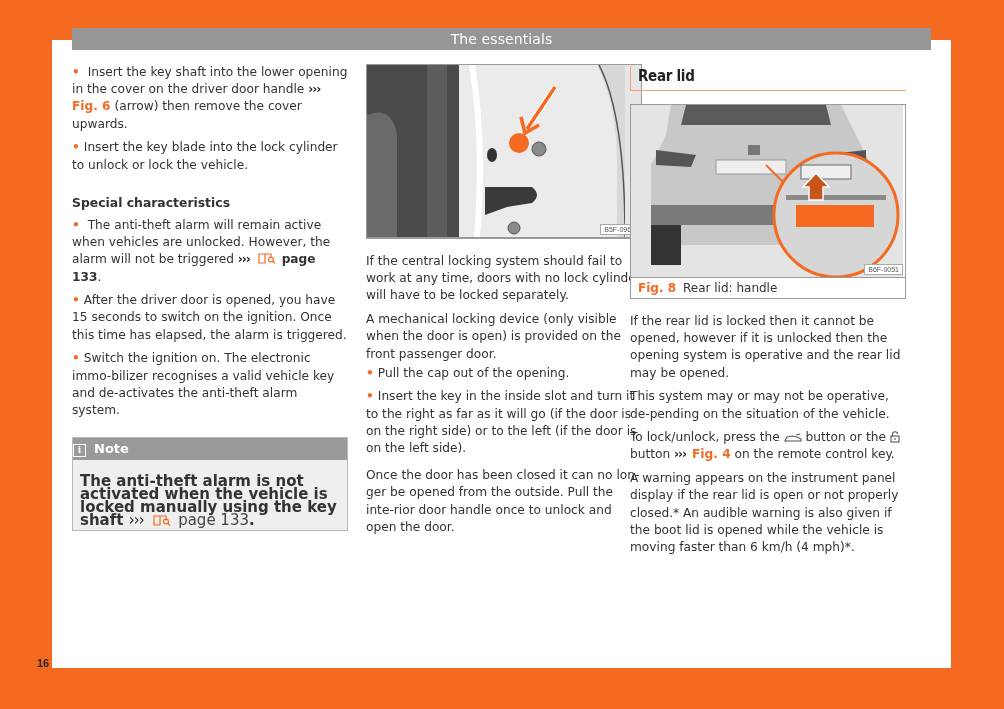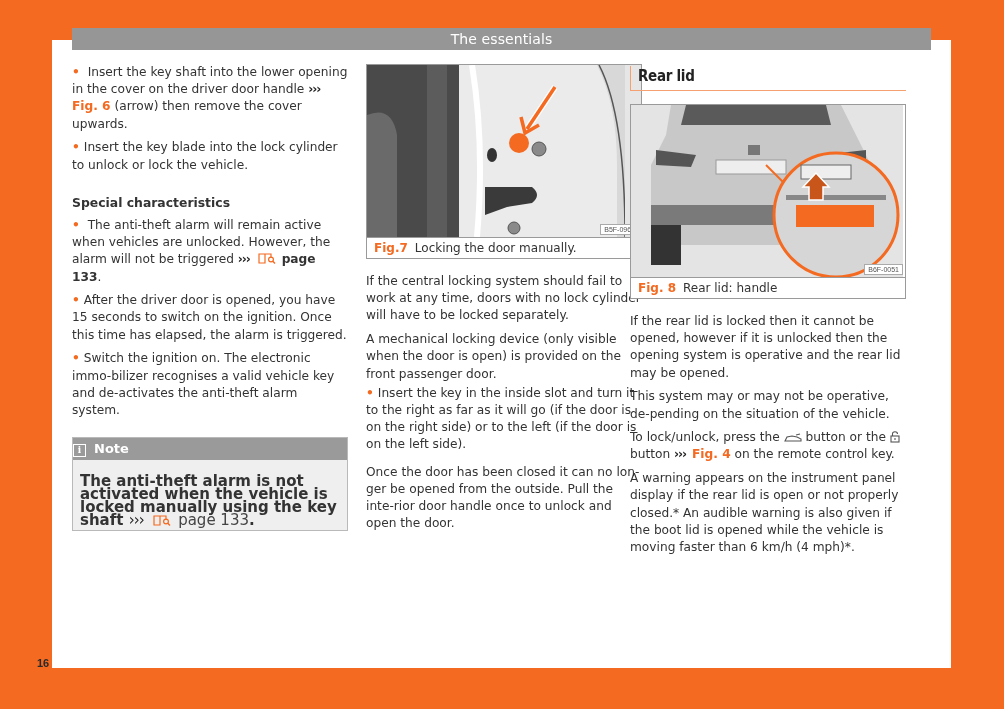--- a/index.html
+++ b/index.html
@@ -149,27 +149,25 @@
         <circle cx="172" cy="84" r="7" fill="#8a8a8a" stroke="#555" stroke-width="1"></circle>
         <circle cx="152" cy="78" r="10" fill="#F46A21"></circle>
         <path d="M188 22 L160 64" stroke="#fff" stroke-width="6" fill="none"></path>
         <path d="M188 22 L160 64" stroke="#F46A21" stroke-width="3.5" fill="none"></path>
         <path d="M154 52 L158 68 L172 60" stroke="#F46A21" stroke-width="3.5" fill="none"></path>
         <path d="M118 122 L165 122 Q175 130 165 138 L140 142 L118 150 Z" fill="#3a3a3a"></path>
         <circle cx="147" cy="163" r="6" fill="#8a8a8a" stroke="#555" stroke-width="1"></circle>
       </svg>
       <span class="fig-code">B5F-0961</span>
     </div>
-    <div class="figure-caption">
-      <span class="fig-label">Fig.7</span><span>Locking the door manually.</span>
-    </div>
   </div>
 
   <p>If the central locking system should fail to work at any time, doors with no lock cylinder will have to be locked separately.</p>
   <p style="margin-bottom:2px">A mechanical locking device (only visible when the door is open) is provided on the front passenger door.</p>
+  <p class="bullet">Pull the cap out of the opening.</p>
   <p class="bullet" style="margin-bottom:10px">Insert the key in the inside slot and turn it to the right as far as it will go (if the door is on the right side) or to the left (if the door is on the left side).</p>
   <p>Once the door has been closed it can no lon-ger be opened from the outside. Pull the inte-rior door handle once to unlock and open the door.</p>
 </div>
 
 <div class="col col3">
   <div class="section-title" style="margin-bottom:13px">Rear lid</div>
 
   <div class="figure">
     <div class="figure-img" style="height:172px;">
       <svg width="272" height="172" viewBox="0 0 272 172">

